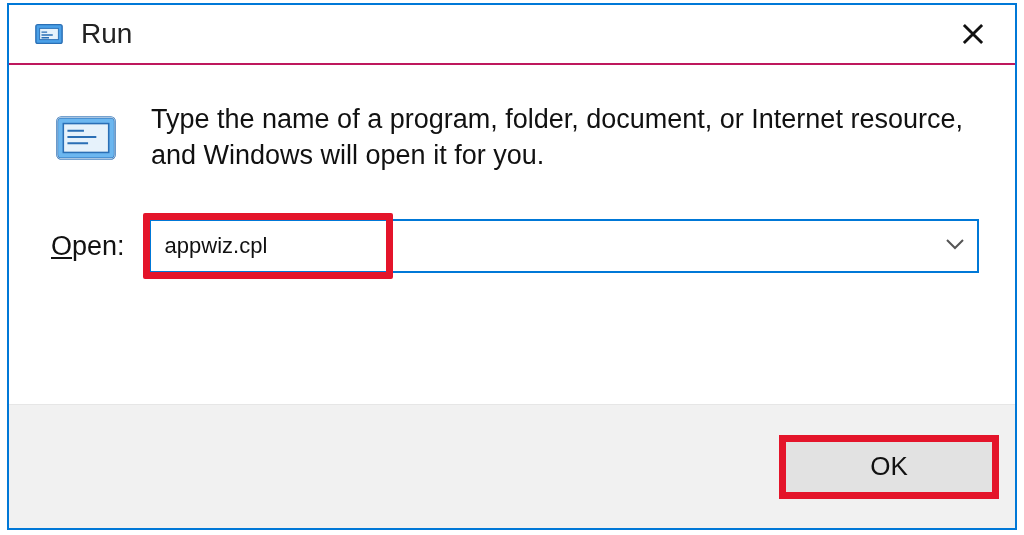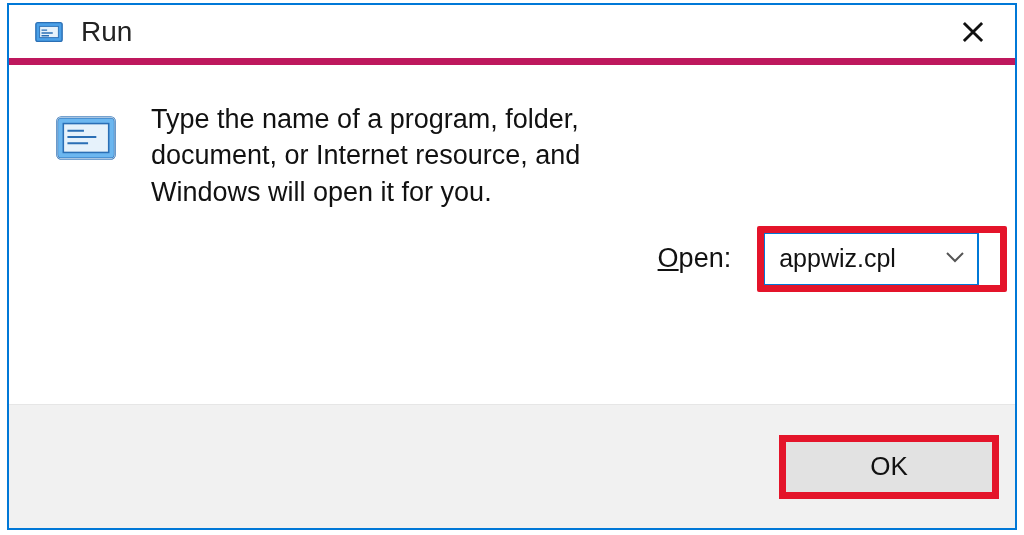--- a/index.html
+++ b/index.html
@@ -9,60 +9,60 @@
       left: 7px; top: 3px;
       width: 1010px; height: 527px;
       border: 2px solid #0078d7;
       background: #fff;
       display: flex; flex-direction: column;
     }
     .titlebar {
       height: 60px;
       display: flex; align-items: center;
       padding: 0 18px 0 22px;
-      border-bottom: 7px solid #be185d;
+      border-bottom: 2px solid #be185d;
       font-size: 28px;
       color: #222;
     }
     .titlebar .icon-wrap { width: 36px; height: 36px; display: flex; align-items: center; justify-content: center; margin-right: 14px; }
     .titlebar .title { flex: 1; font-weight: 400; }
     .titlebar .close { width: 48px; height: 48px; display:flex; align-items:center; justify-content:center; font-size: 34px; line-height:1; cursor:pointer; color:#111; }
 
     .body-area {
       flex: 1;
       padding: 36px 36px 0 40px;
-      display: flex; flex-direction: row;
+      display: flex; flex-direction: column;
     }
 
     .row-desc {
       display: flex; align-items: flex-start;
       gap: 28px;
       margin-bottom: 32px;
     }
     .big-icon { width: 74px; height: 74px; flex: none; display:flex; align-items:center; justify-content:center; }
     .desc-text { font-size: 27px; color: #111; line-height: 1.35; max-width: 820px; }
 
     .row-open {
       display: flex; align-items: center;
-      gap: 32px;
+      gap: 24px;
       margin-top: 12px;
     }
     .open-label { font-size: 27px; color: #111; padding-left: 2px; }
     .open-label .ul { text-decoration: underline; }
 
     .combo-wrap {
       position: relative;
       flex: 1;
     }
     .combo {
       width: 100%;
       height: 54px;
       border: 2px solid #0078d7;
       background: #fff;
-      font-size: 25px;
+      font-size: 22px;
       padding: 0 44px 0 14px;
       color: #111;
       outline: none;
     }
     .combo-chev {
       position: absolute;
       right: 14px; top: 50%; transform: translateY(-50%);
       pointer-events: none;
       color: #555;
     }

